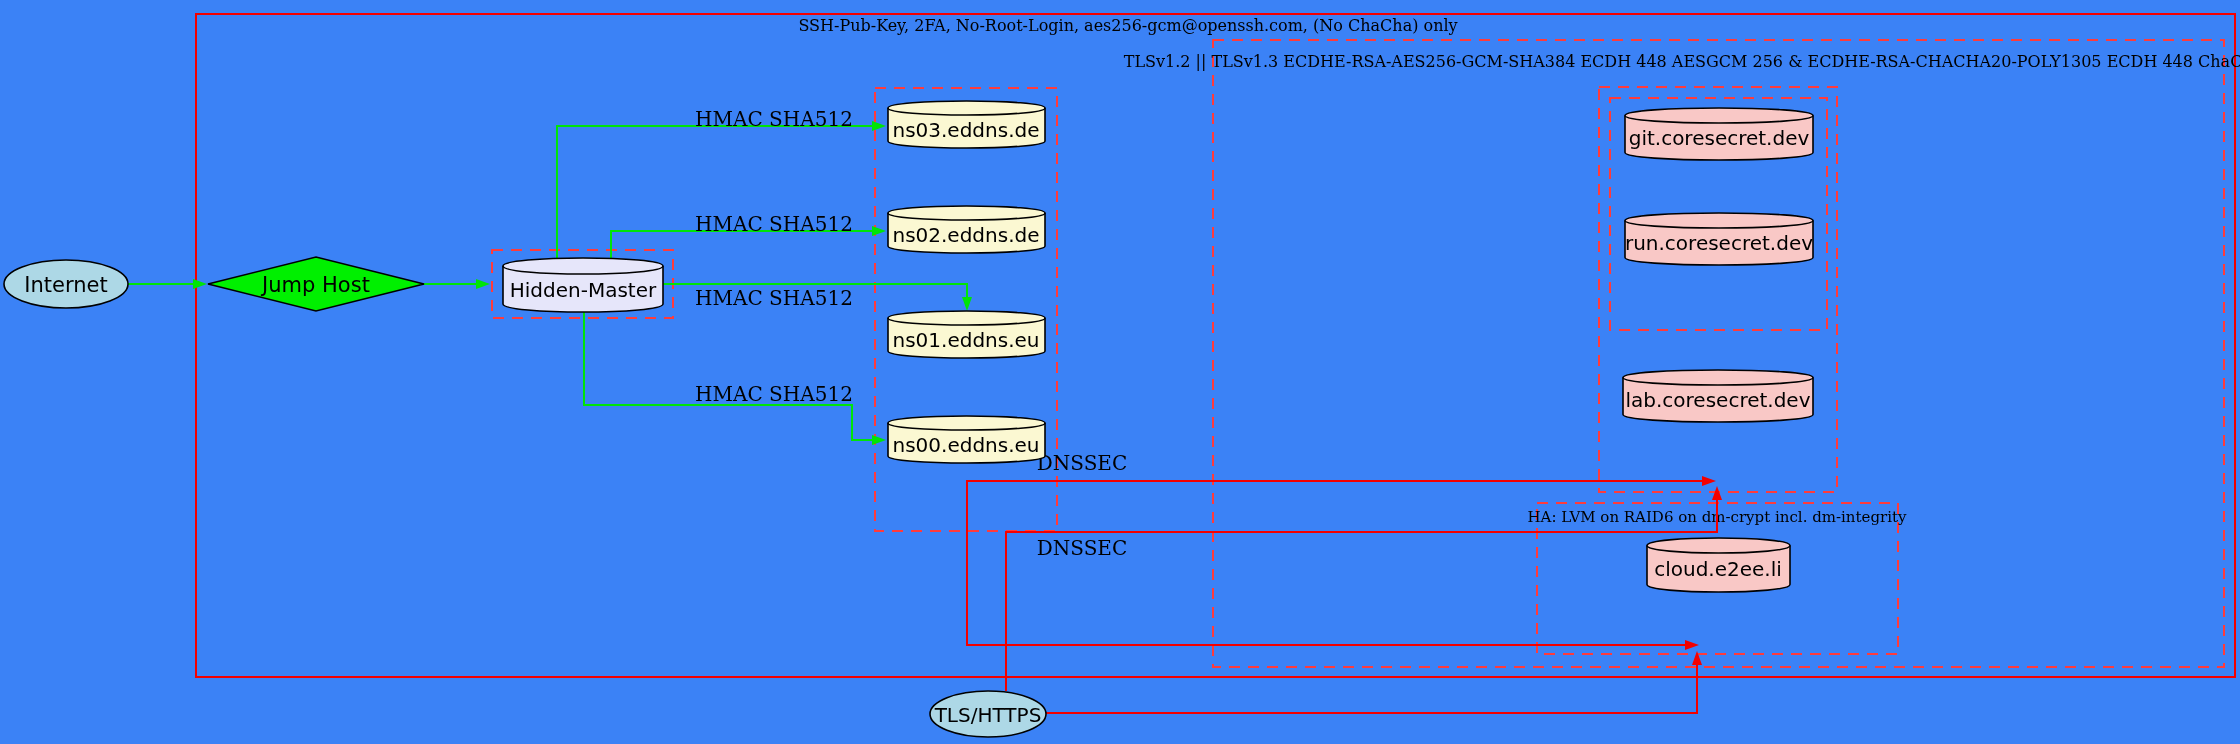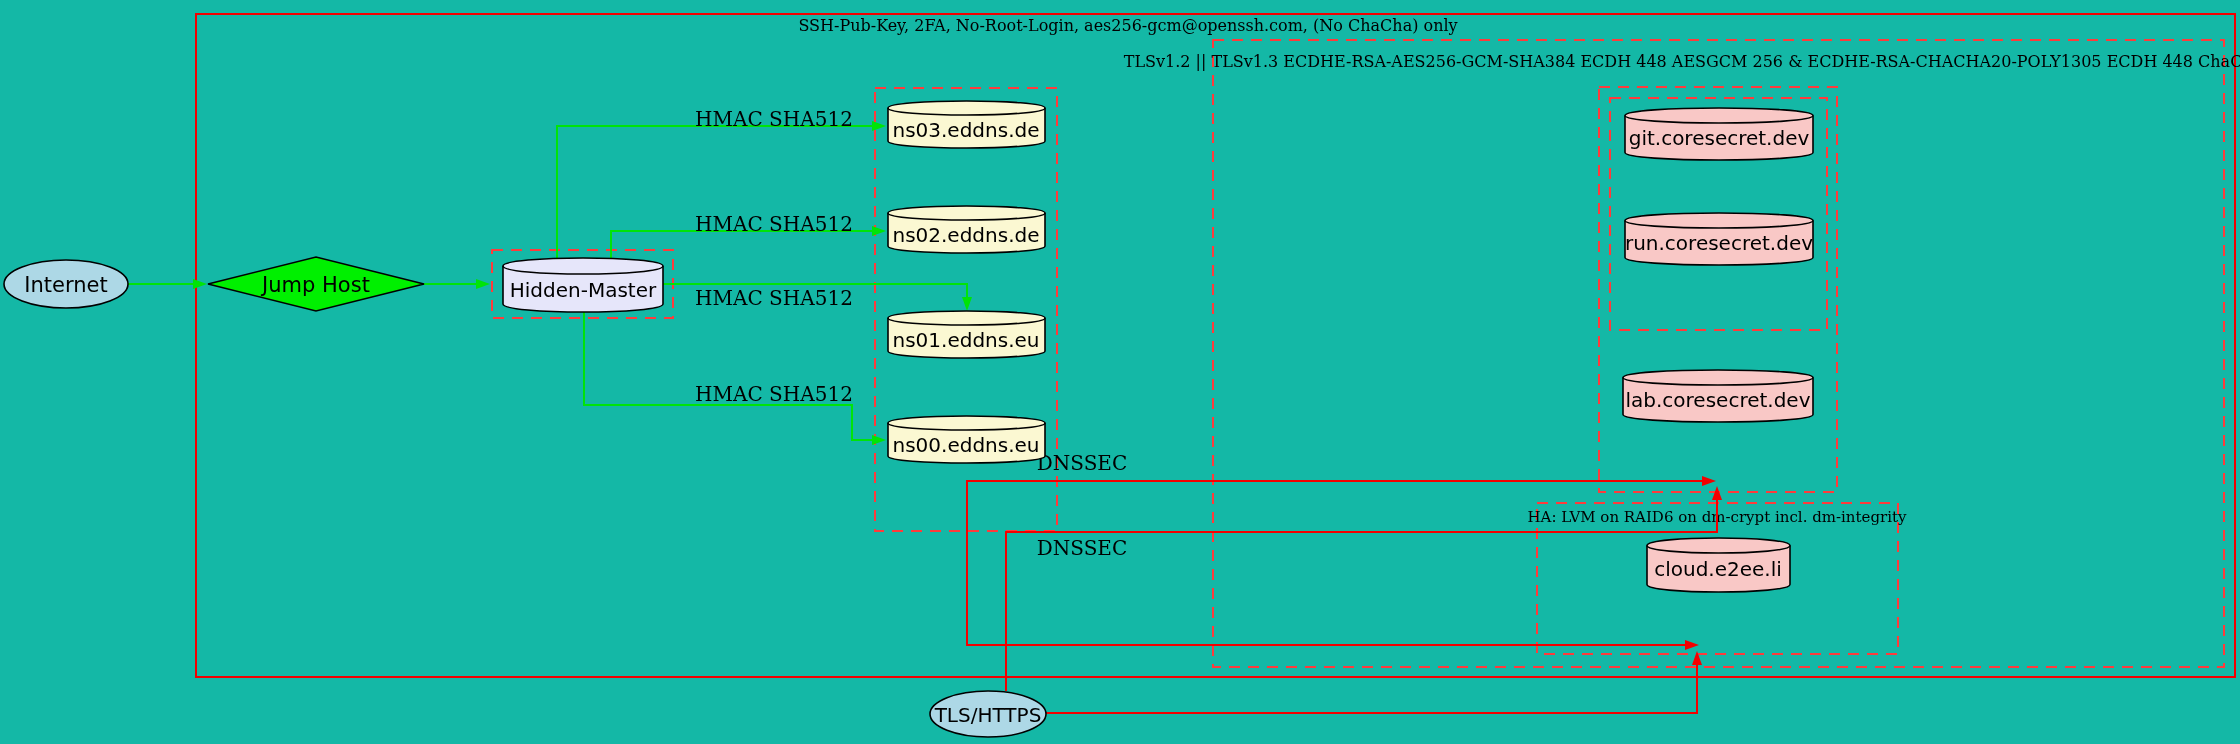--- a/index.html
+++ b/index.html
@@ -1,16 +1,16 @@
 <!DOCTYPE html>
 <html><head>
 <meta charset="utf-8">
 <style>
   html,body{margin:0;padding:0;background:#ffffff;}
-  #stage{position:relative;width:2240px;height:744px;background:#14b8a6;overflow:hidden;
+  #stage{position:relative;width:2240px;height:744px;background:#3b82f6;overflow:hidden;
          font-family:"DejaVu Sans",sans-serif;}
   svg{position:absolute;left:0;top:0;}
   text{fill:#000000;text-anchor:middle;dominant-baseline:central;}
   .node-label{font-family:"DejaVu Sans",sans-serif;font-size:20px;}
   .node-label-lg{font-family:"DejaVu Sans",sans-serif;font-size:21px;}
   .edge-label{font-family:"DejaVu Serif",serif;font-size:20px;}
   .cluster-label{font-family:"DejaVu Serif",serif;font-size:16px;}
   .cluster-label-sm{font-family:"DejaVu Serif",serif;font-size:15px;}
   .box-solid{fill:none;stroke:#f40000;stroke-width:2;}
   .box-dashed{fill:none;stroke:#ff3b3b;stroke-width:2;stroke-dasharray:11 8;}

